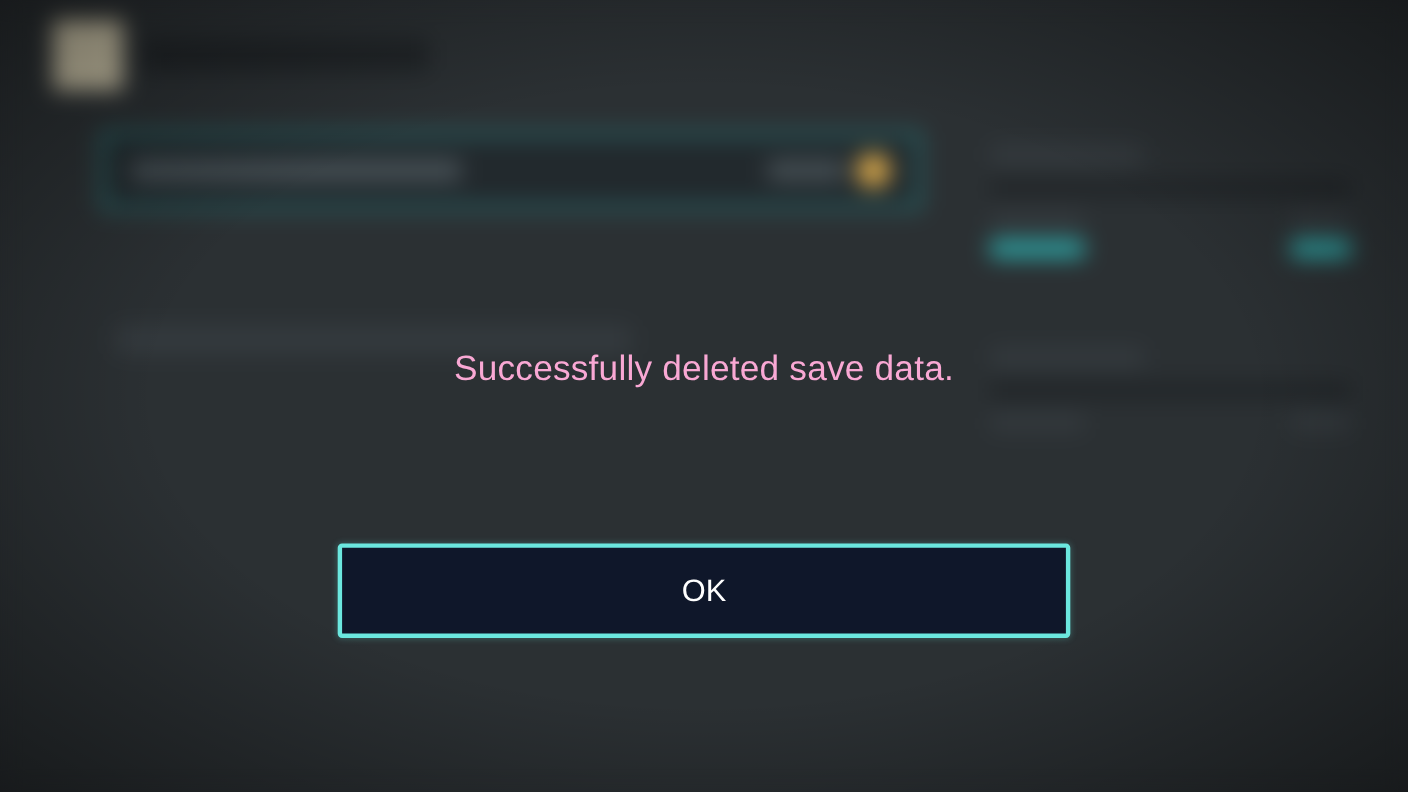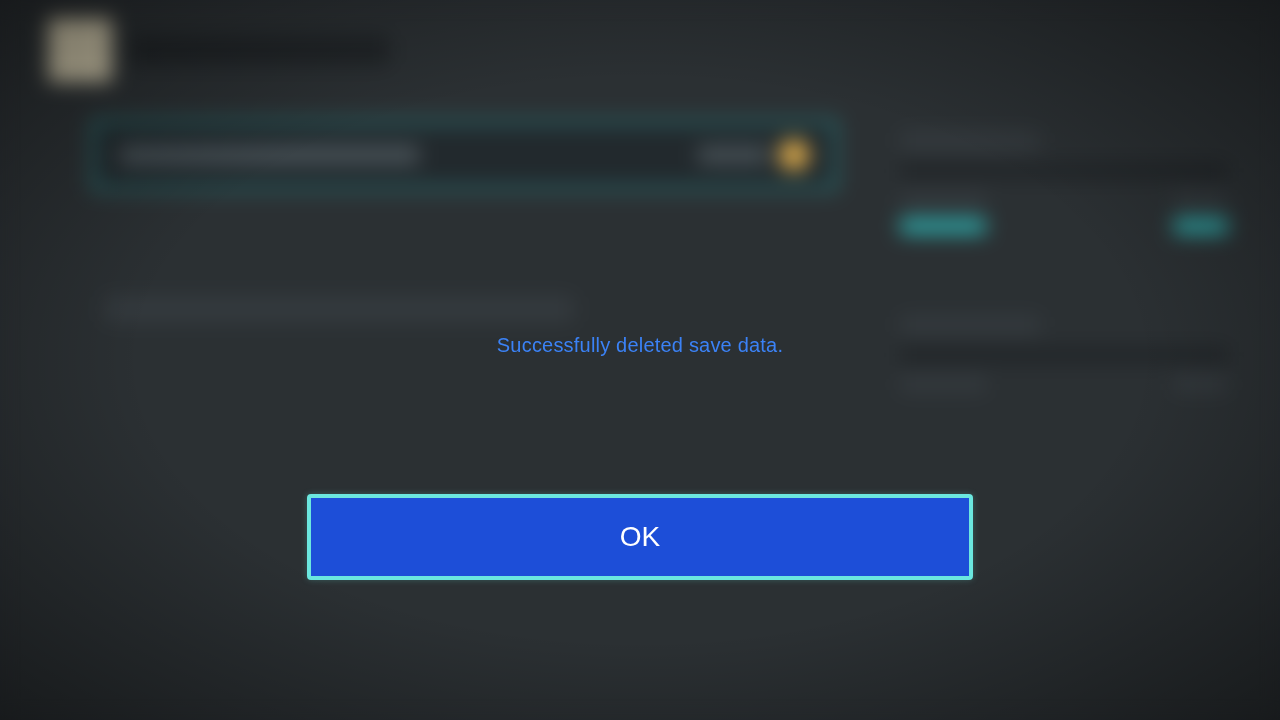--- a/index.html
+++ b/index.html
@@ -157,36 +157,35 @@
       display: flex;
       flex-direction: column;
       align-items: center;
     }
     .dialog-msg {
       position: absolute;
       top: 316px;
       left: 0;
       right: 0;
       text-align: center;
-      color: #3b82f6;
-      font-size: 20px;
+      color: #f9a8d4;
+      font-size: 32px;
       font-weight: 400;
       letter-spacing: 0.2px;
-      margin-top: 18px;
     }
     .ok-button {
       position: absolute;
       top: 494px;
       left: 50%;
       transform: translateX(-50%);
       width: 666px;
       height: 86px;
       border: 4px solid #6be7df;
       border-radius: 4px;
-      background: #1d4ed8;
+      background: #0f172a;
       color: #ffffff;
       font-size: 28px;
       font-weight: 400;
       display: flex;
       align-items: center;
       justify-content: center;
       cursor: pointer;
       box-shadow: 0 0 6px rgba(107,231,223,0.25);
       text-align: right;
     }

